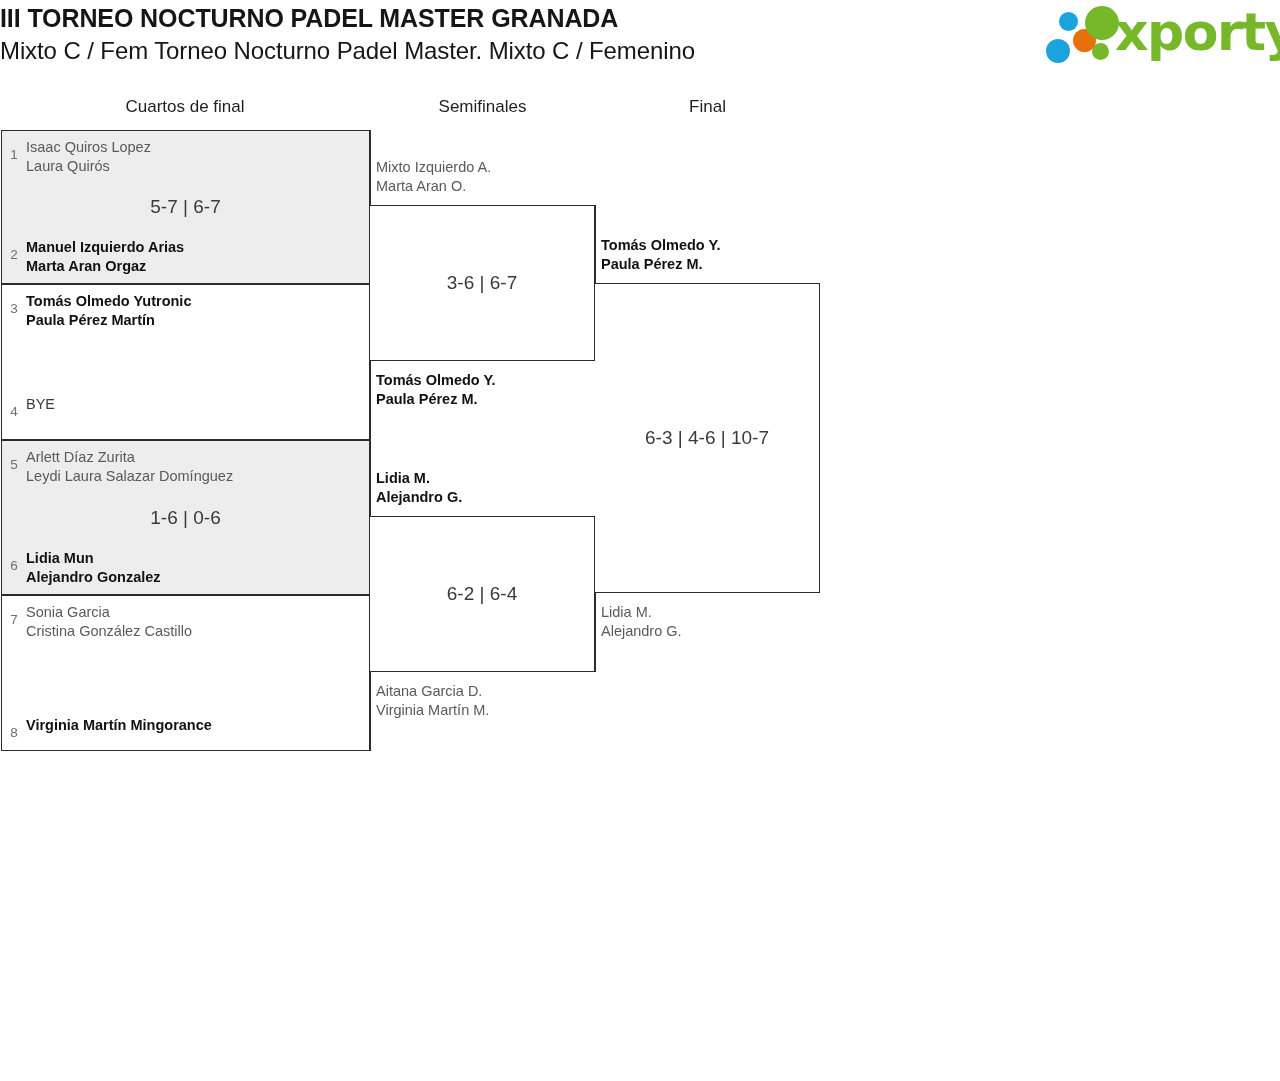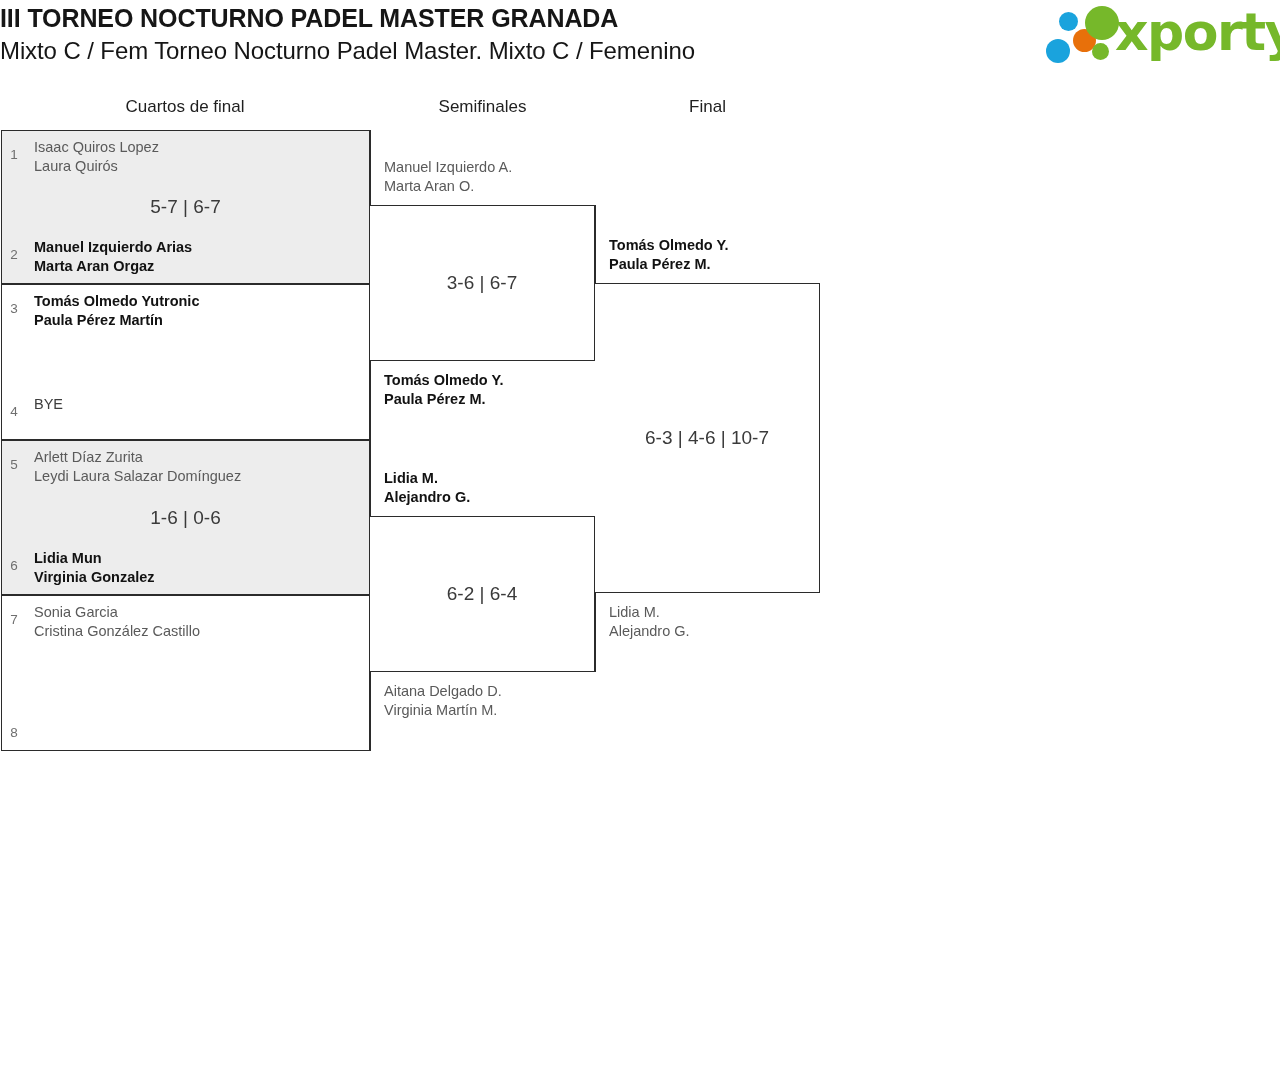--- a/index.html
+++ b/index.html
@@ -55,21 +55,21 @@
   .match.plain  { background: #ffffff; }
 
   .slot { position: absolute; left: 0; width: 100%; display: flex; }
   .seed {
     width: 24px; flex: none; text-align: center;
     font-size: 13.5px; color: #6f6f6f; line-height: 18px; padding-top: 8px;
   }
   .names { flex: 1; padding-right: 6px; }
   .pname {
     font-size: 14.5px; line-height: 18.5px;
-    white-space: nowrap; overflow: hidden; text-overflow: ellipsis; margin-left: 8px;
+    white-space: nowrap; overflow: hidden; text-overflow: ellipsis;
   }
   .loser  .pname { color: #5a5a5a; font-weight: 400; }
   .winner .pname { color: #121212; font-weight: 700; }
   .bye    .pname { color: #3d3d3d; font-weight: 400; }
 
   .score {
     position: absolute; left: 0; width: 100%; text-align: center;
     font-size: 19px; color: #3a3a3a; line-height: 20px;
   }
 
@@ -163,45 +163,46 @@
       <div class="names">
         <div class="pname">Arlett Díaz Zurita</div>
         <div class="pname">Leydi Laura Salazar Domínguez</div>
       </div>
     </div>
     <div class="score">1-6 | 0-6</div>
     <div class="slot slot-bottom winner">
       <div class="seed">6</div>
       <div class="names">
         <div class="pname">Lidia Mun</div>
-        <div class="pname">Virginia Gonzalez</div>
+        <div class="pname">Alejandro Gonzalez</div>
       </div>
     </div>
   </div>
 
   <div class="match qf plain" style="top:595px; height:156px;">
     <div class="slot slot-top loser">
       <div class="seed">7</div>
       <div class="names">
         <div class="pname">Sonia Garcia</div>
         <div class="pname">Cristina González Castillo</div>
       </div>
     </div>
     <div class="slot slot-bottom winner">
       <div class="seed">8</div>
       <div class="names">
+        <div class="pname">Virginia Martín Mingorance</div>
       </div>
     </div>
   </div>
 
   <div class="stem" style="left:370px; top:130px; height:155px;"></div>
   <div class="match sf adv plain" style="top:205px; height:156px;">
     <div class="slot slot-top loser" style="padding-left:6px;">
       <div class="names">
-        <div class="pname">Manuel Izquierdo A.</div>
+        <div class="pname">Mixto Izquierdo A.</div>
         <div class="pname">Marta Aran O.</div>
       </div>
     </div>
     <div class="score">3-6 | 6-7</div>
     <div class="slot slot-bottom winner" style="padding-left:6px;">
       <div class="names">
         <div class="pname">Tomás Olmedo Y.</div>
         <div class="pname">Paula Pérez M.</div>
       </div>
     </div>
@@ -212,21 +213,21 @@
   <div class="match sf adv plain" style="top:516px; height:156px;">
     <div class="slot slot-top winner" style="padding-left:6px;">
       <div class="names">
         <div class="pname">Lidia M.</div>
         <div class="pname">Alejandro G.</div>
       </div>
     </div>
     <div class="score">6-2 | 6-4</div>
     <div class="slot slot-bottom loser" style="padding-left:6px;">
       <div class="names">
-        <div class="pname">Aitana Delgado D.</div>
+        <div class="pname">Aitana Garcia D.</div>
         <div class="pname">Virginia Martín M.</div>
       </div>
     </div>
   </div>
   <div class="stem" style="left:370px; top:671px; height:80px;"></div>
 
   <div class="stem" style="left:595px; top:205px; height:79px;"></div>
   <div class="match fn adv plain" style="top:283px; height:310px;">
     <div class="slot slot-top winner" style="padding-left:6px;">
       <div class="names">

